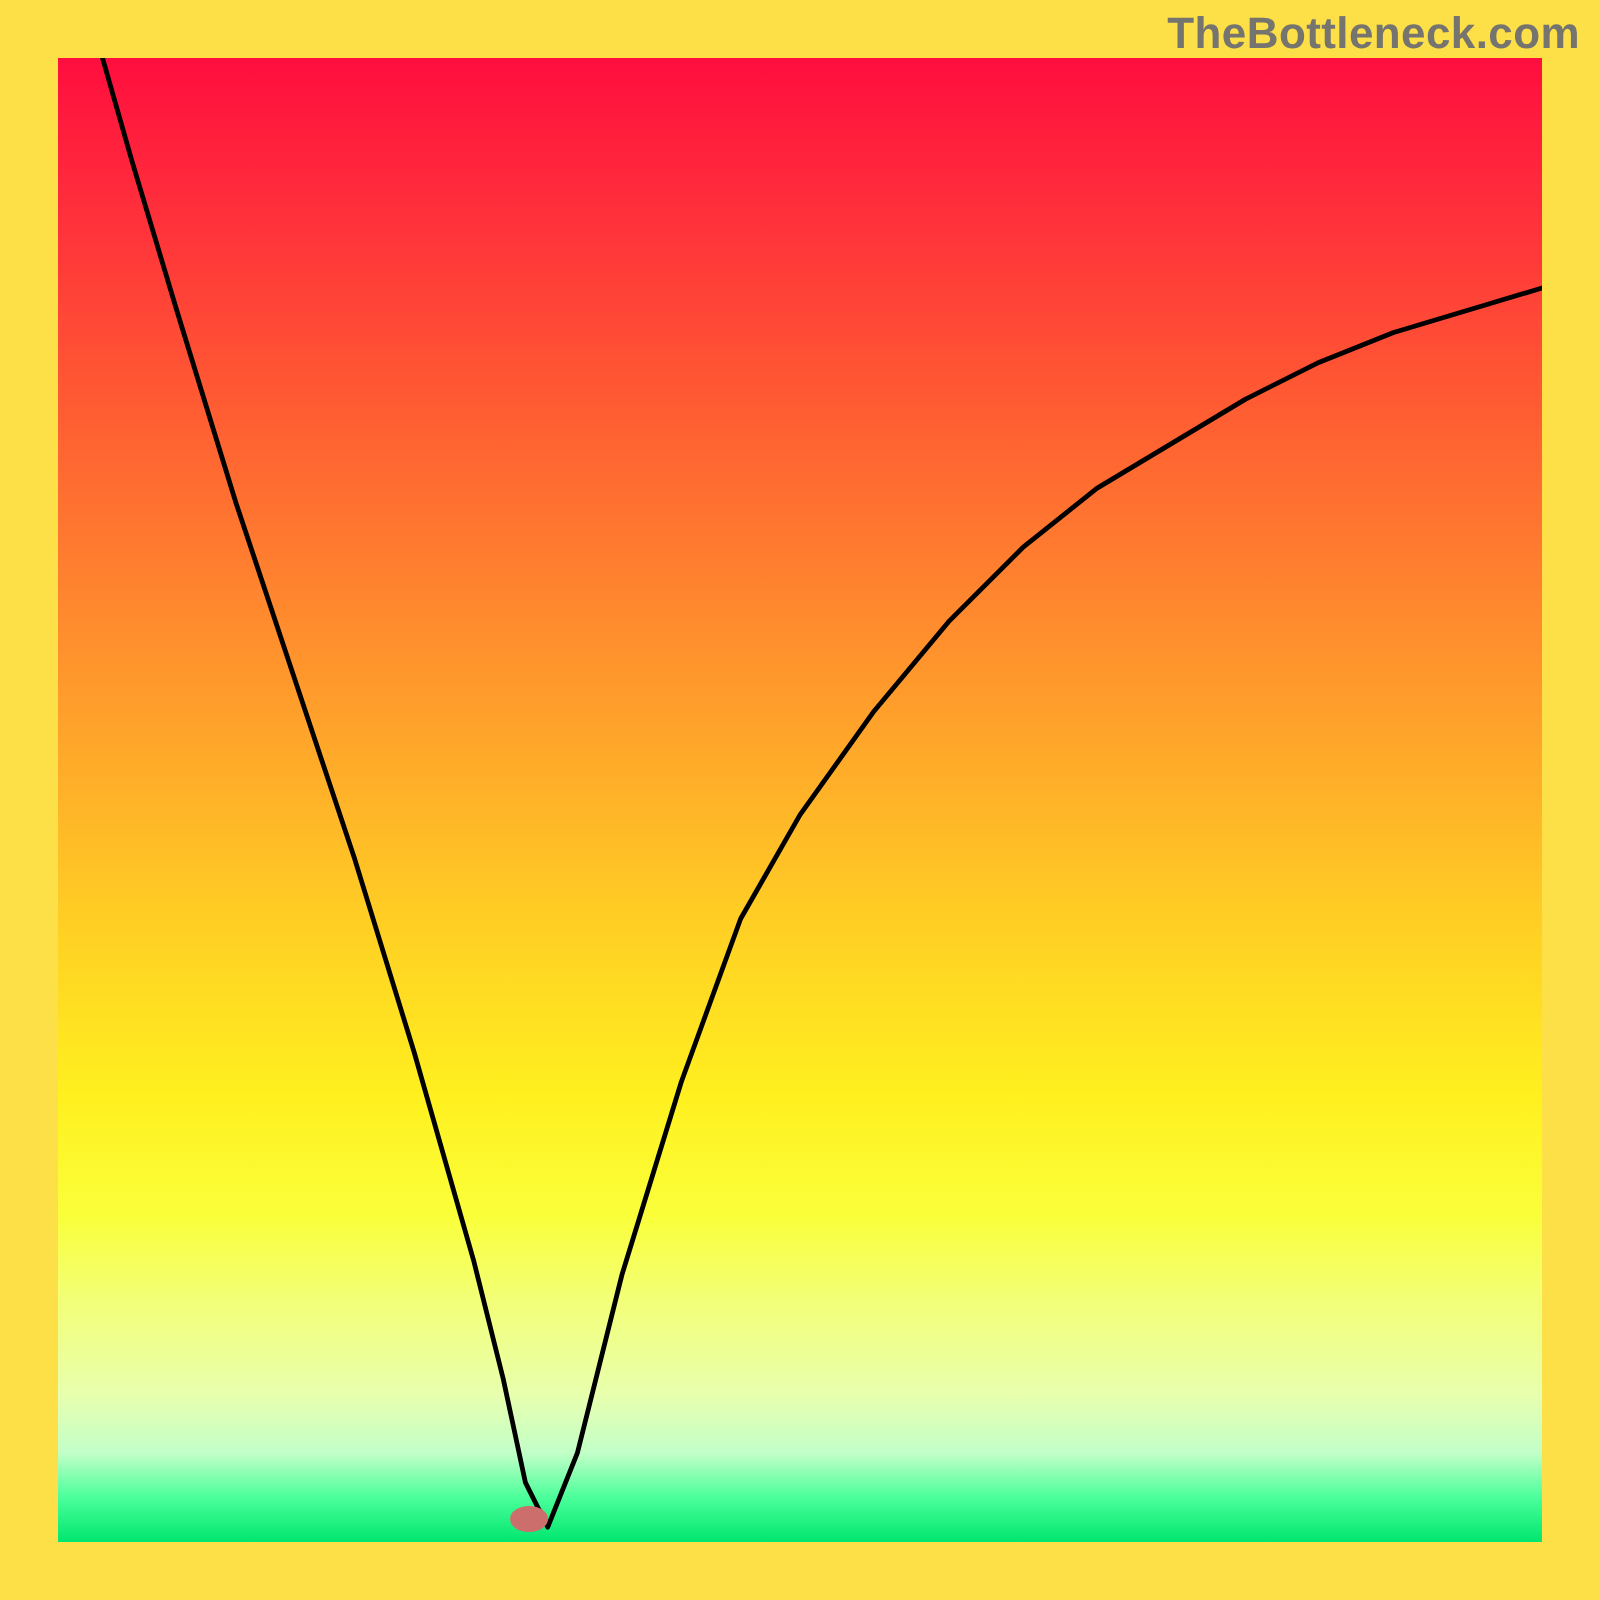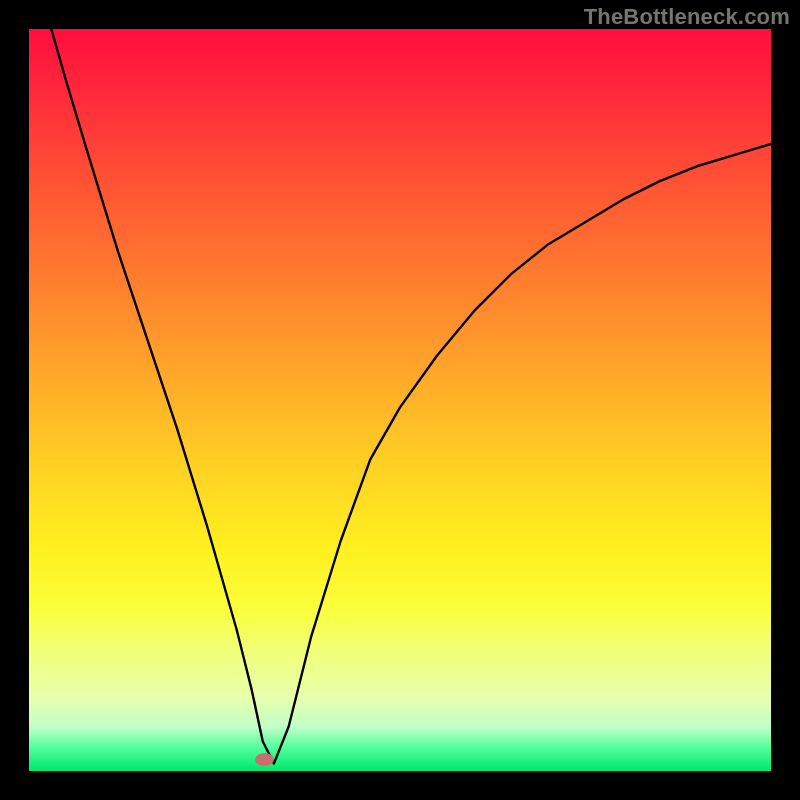--- a/index.html
+++ b/index.html
@@ -1,21 +1,21 @@
 <!DOCTYPE html>
 <html><head>
 <meta charset="utf-8">
 <style>
   * { margin: 0; padding: 0; box-sizing: border-box; }
   html, body { width: 800px; height: 800px; overflow: hidden; background: #fff; }
   .frame {
     position: relative;
     width: 800px;
     height: 800px;
-    background: #000000;
+    background: #fde047;
   }
   .plot {
     position: absolute;
     left: 29px;
     top: 29px;
     width: 742px;
     height: 742px;
     background: linear-gradient(to bottom,
       #ff0e3e 0%,
       #ff2e3b 10%,

